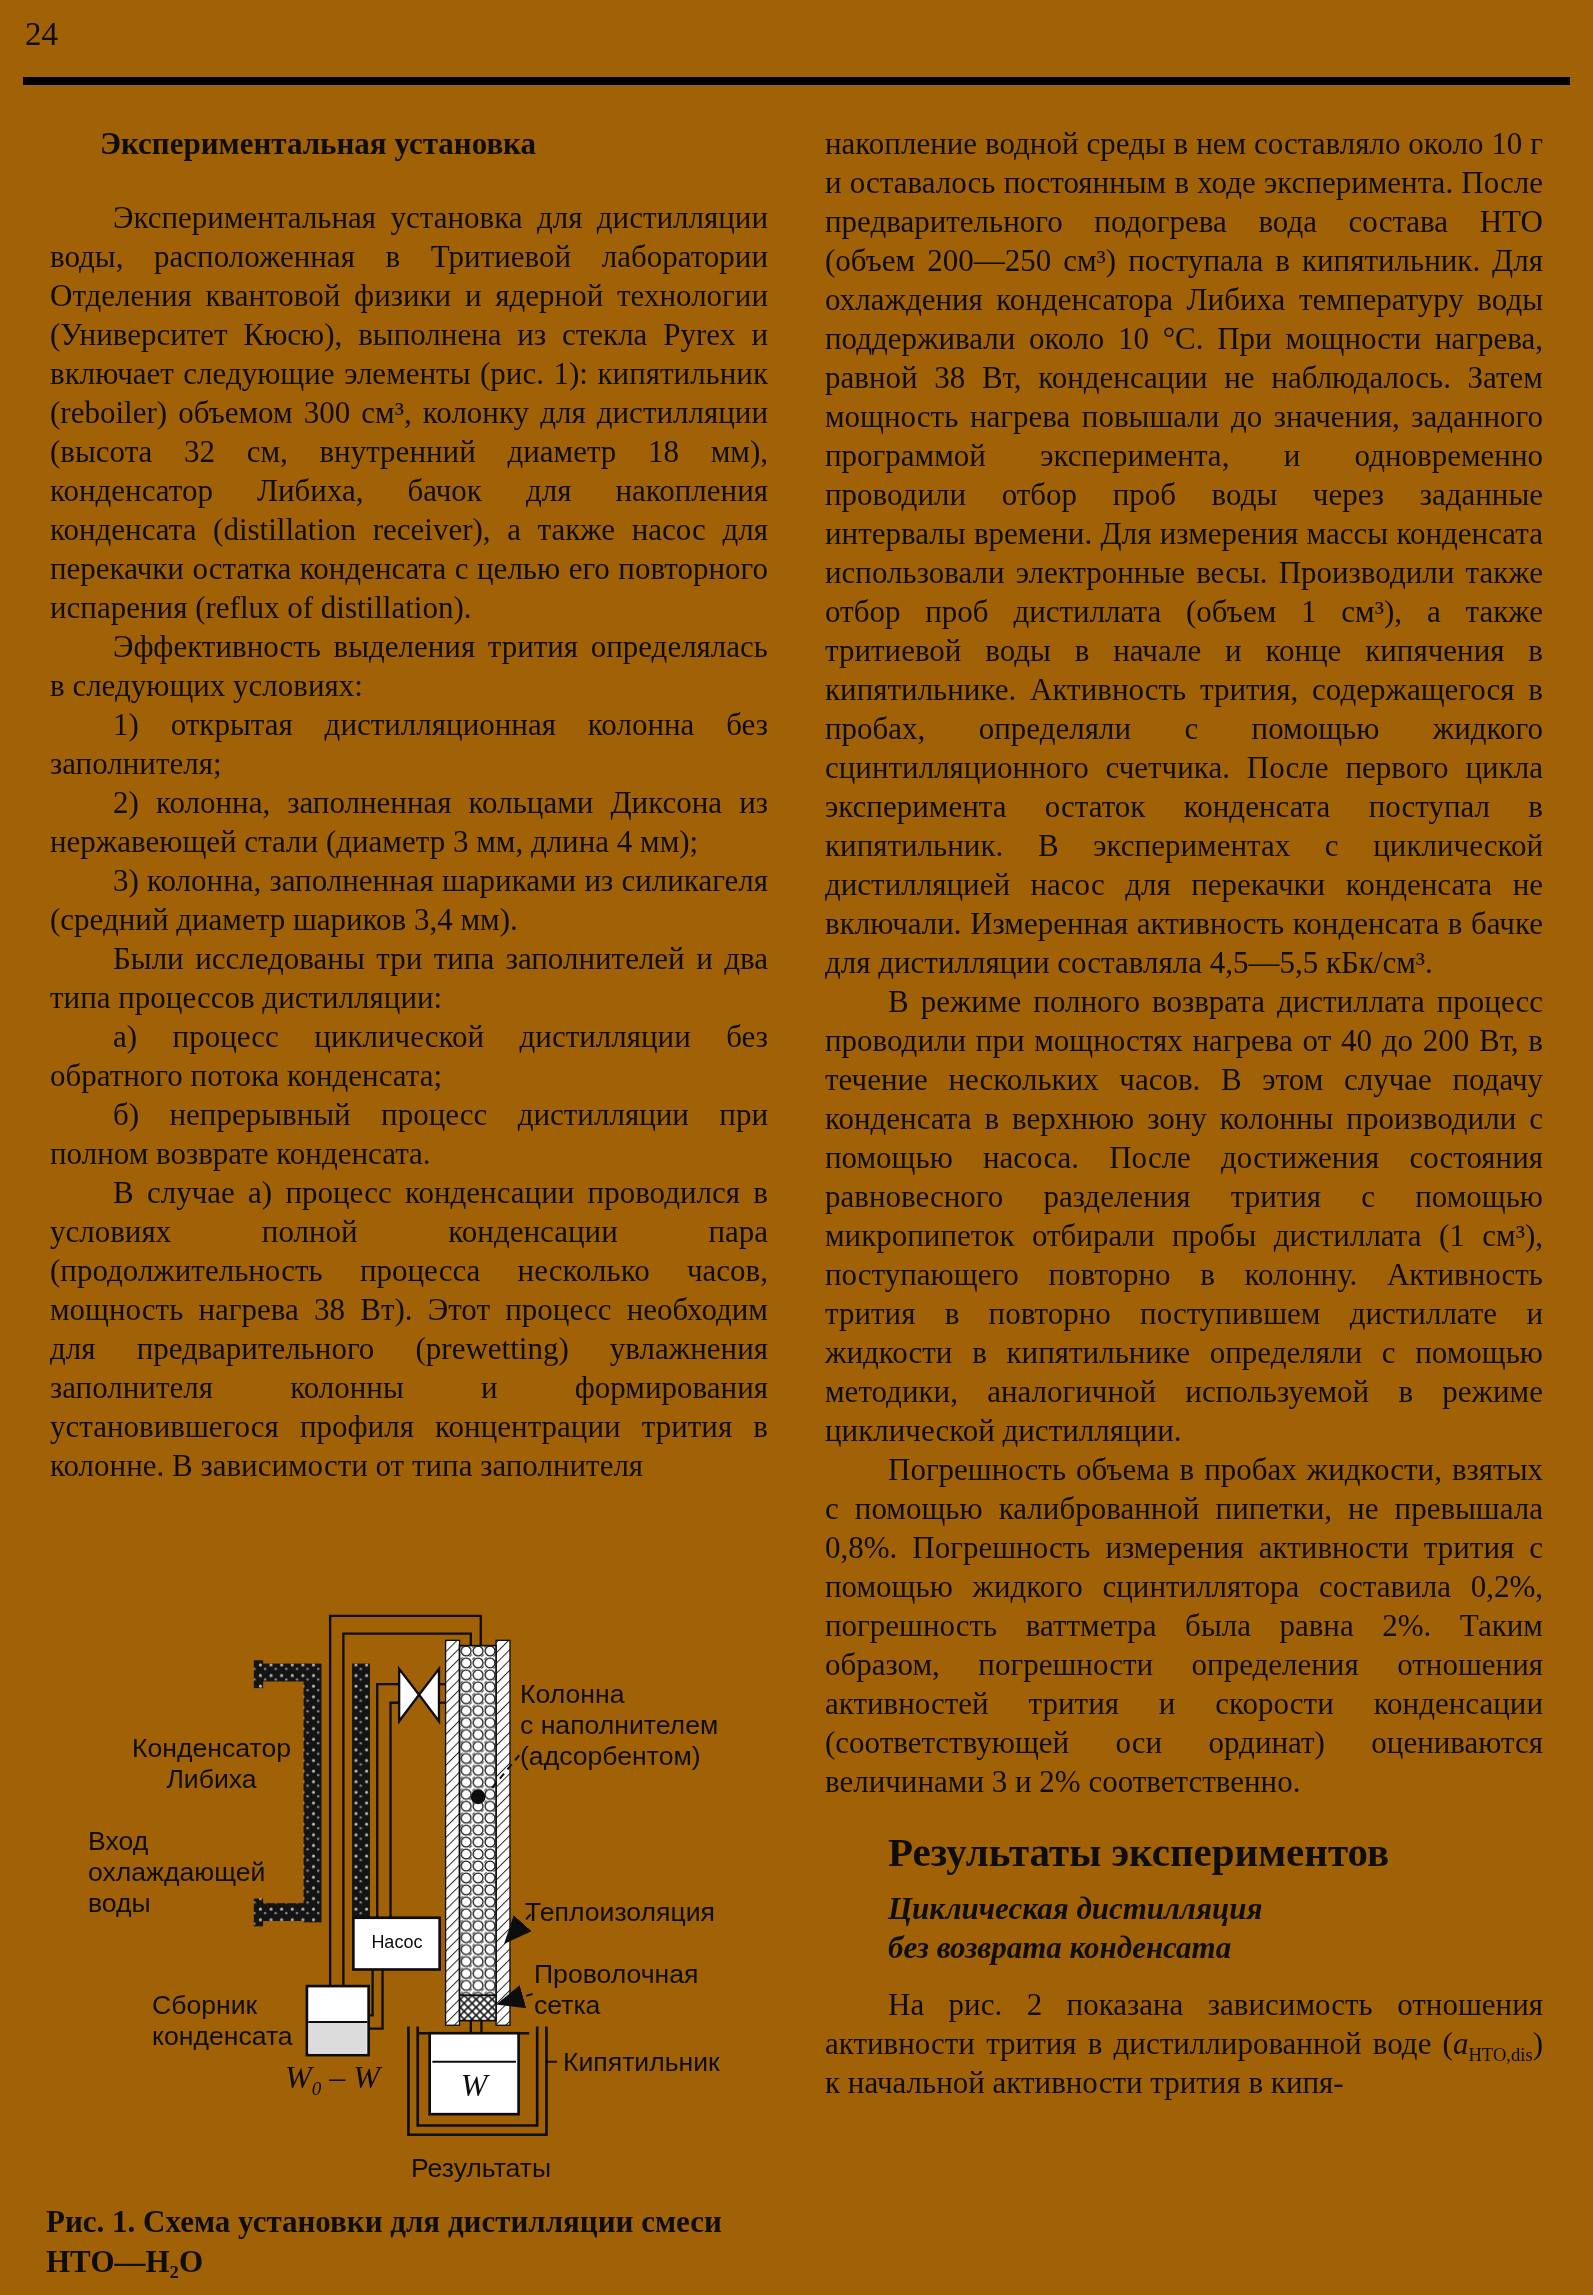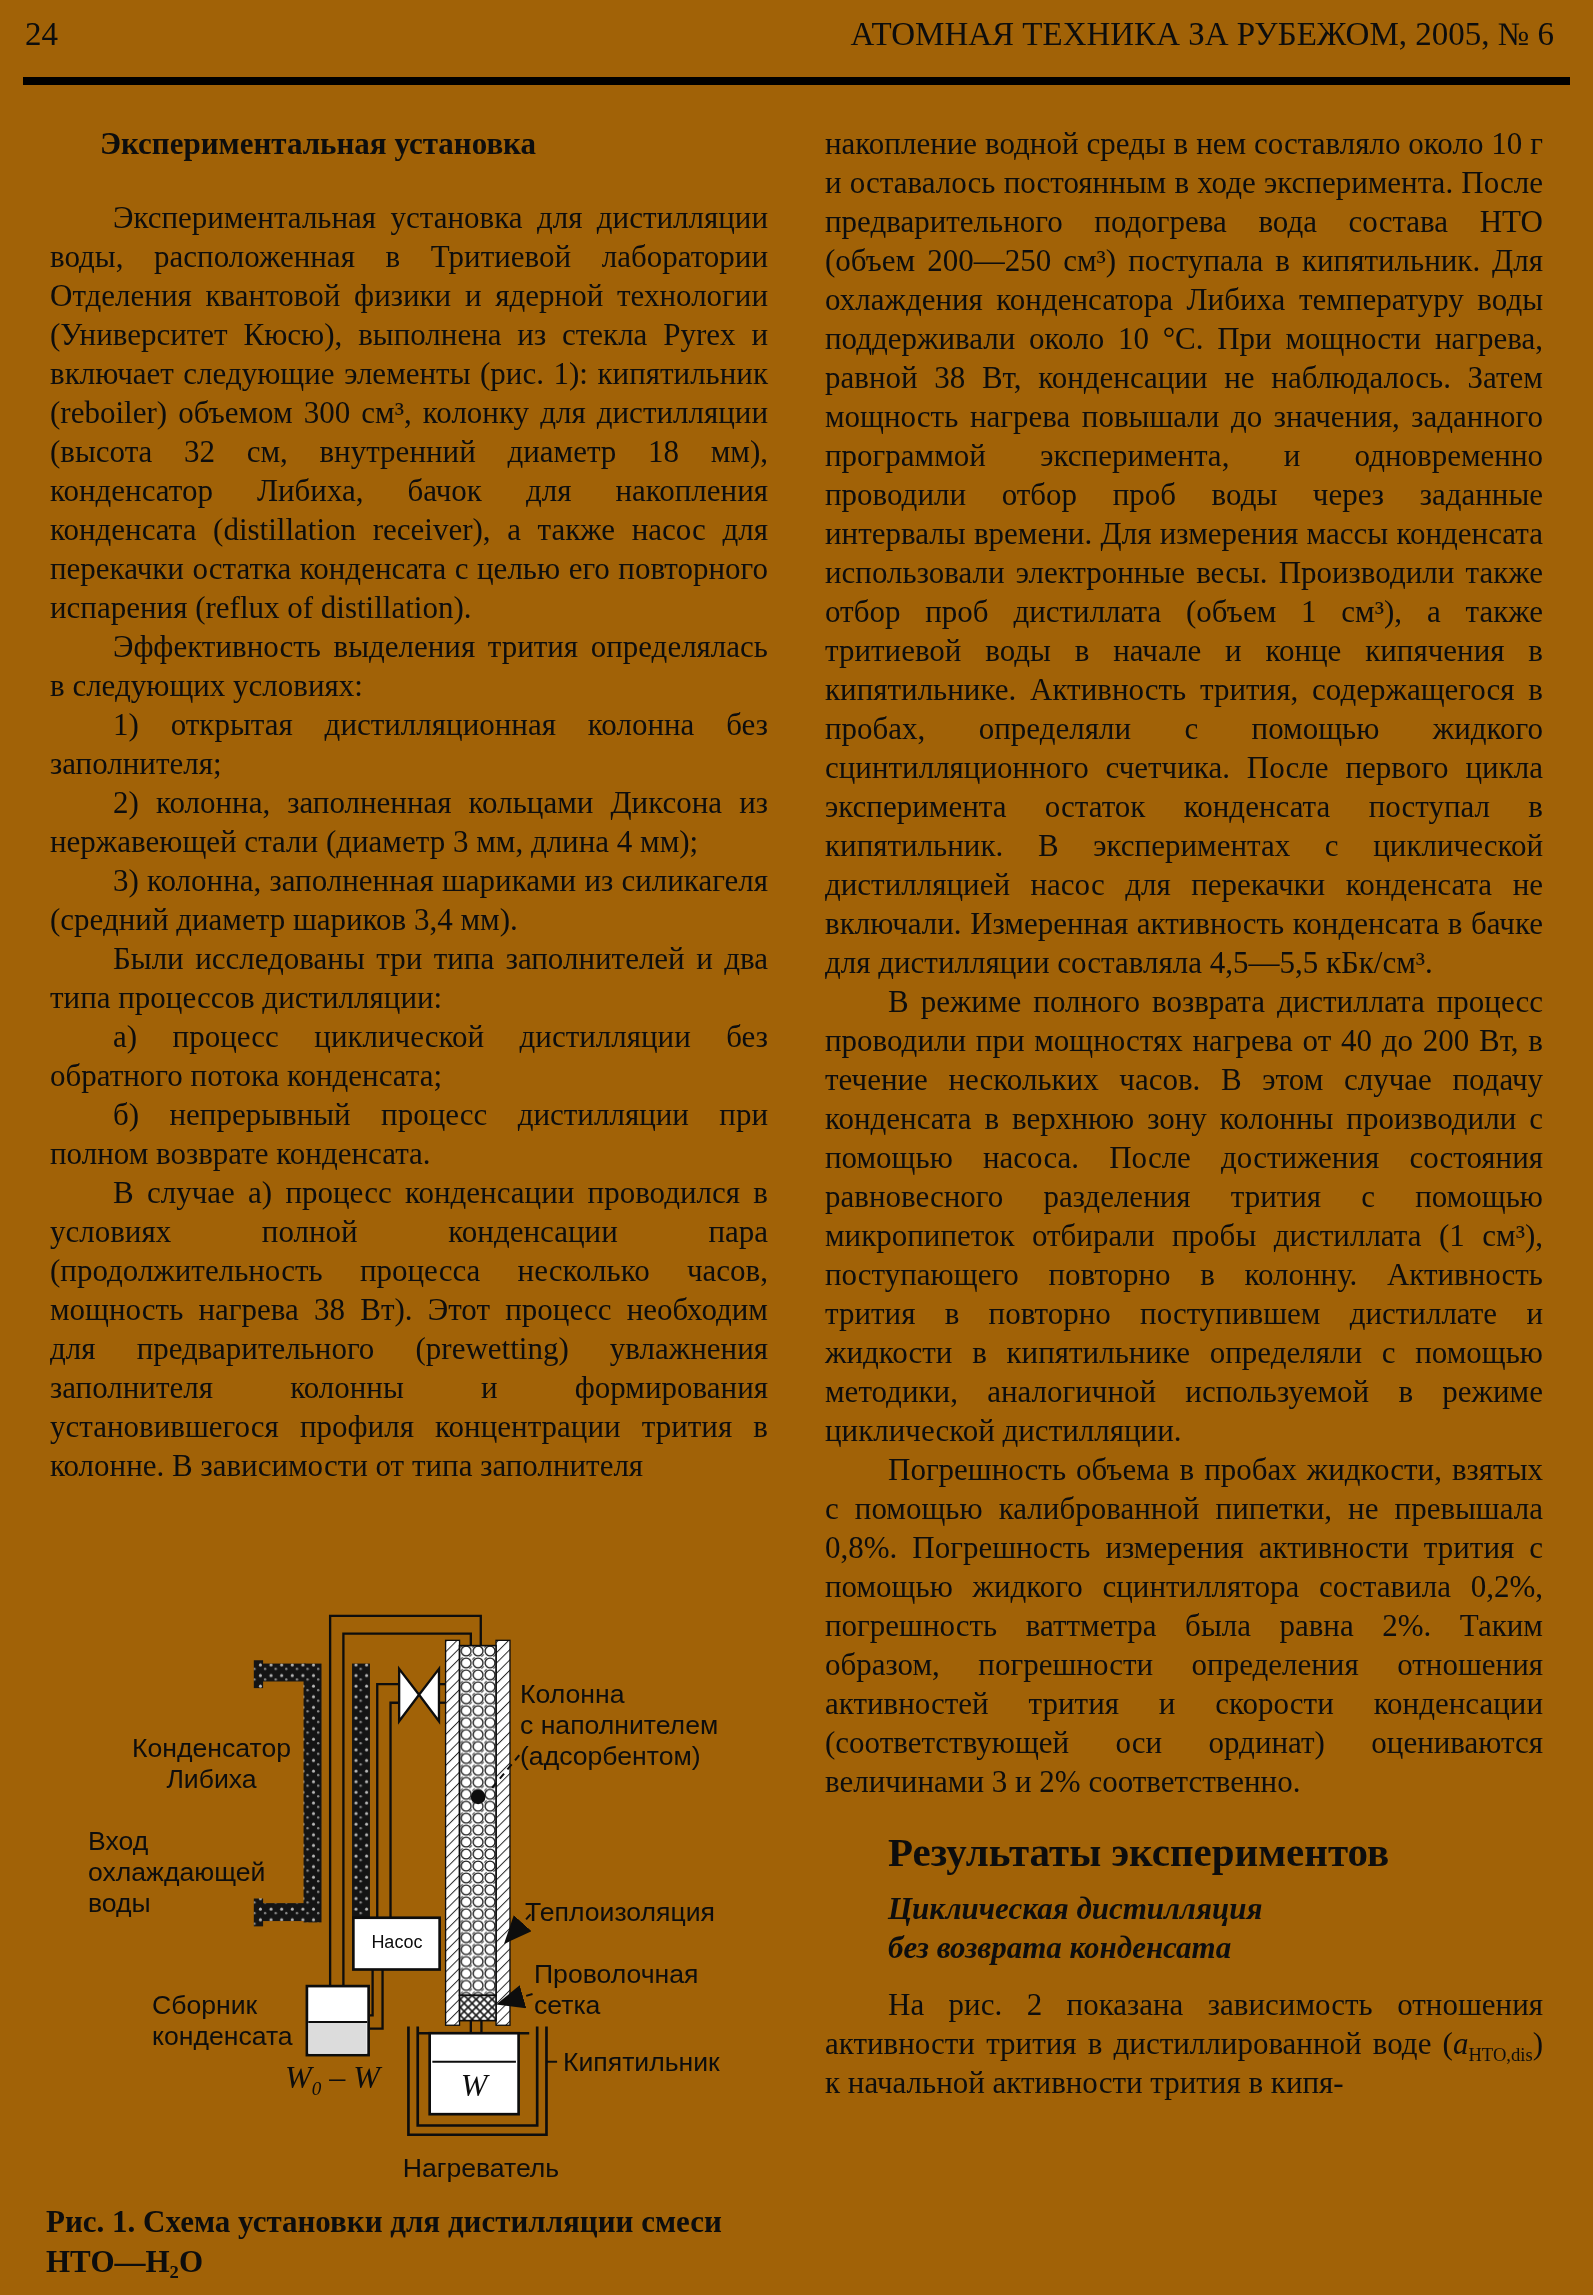--- a/index.html
+++ b/index.html
@@ -33,21 +33,20 @@
   .wlabel{font-family:"Liberation Serif",serif;font-style:italic;font-size:32px;}
   .caption{position:absolute;left:46px;top:2202px;width:734px;
            font-size:31px;line-height:40px;font-weight:bold;text-align:left;}
 </style>
 </head>
 <body>
 
 <div class="page">
 
   <div class="hdr-num">24</div>
-  <div class="hdr-title">АТОМНАЯ ТЕХНИКА ЗА РУБЕЖОМ, 2005, № 6</div>
   <div class="rule"></div>
 
   <div class="col col-left">
     <h1 class="sec">Экспериментальная установка</h1>
     <p>Экспериментальная установка для дистилляции воды, расположенная в Тритиевой лаборатории Отделения квантовой физики и ядерной технологии (Университет Кюсю), выполнена из стекла Pyrex и включает следующие элементы (рис. 1): кипятильник (reboiler) объемом 300 см³, колонку для дистилляции (высота 32 см, внутренний диаметр 18 мм), конденсатор Либиха, бачок для накопления конденсата (distillation receiver), а также насос для перекачки остатка конденсата с целью его повторного испарения (reflux of distillation).</p>
     <p>Эффективность выделения трития определялась в следующих условиях:</p>
     <p>1) открытая дистилляционная колонна без заполнителя;</p>
     <p>2) колонна, заполненная кольцами Диксона из нержавеющей стали (диаметр 3 мм, длина 4 мм);</p>
     <p>3) колонна, заполненная шариками из силикагеля (средний диаметр шариков 3,4 мм).</p>
     <p>Были исследованы три типа заполнителей и два типа процессов дистилляции:</p>
@@ -158,21 +157,21 @@
     <div class="fig-label" style="left:86px;top:393px;width:146px;">Сборник конденсата</div>
     <div class="fig-label ctr" style="left:288px;top:330px;width:86px;font-size:18px;">Насос</div>
     <div class="fig-label" style="left:454px;top:82px;width:266px;">
       <span class="fig-line">Колонна</span>
       <span class="fig-line">с наполнителем</span>
       <span class="fig-line">(адсорбентом)</span>
     </div>
     <div class="fig-label" style="left:459px;top:300px;width:252px;">Теплоизоляция</div>
     <div class="fig-label" style="left:468px;top:362px;width:173px;">Проволочная сетка</div>
     <div class="fig-label" style="left:497px;top:450px;width:219px;">Кипятильник</div>
-    <div class="fig-label ctr" style="left:332px;top:556px;width:166px;">Нагреватель</div>
+    <div class="fig-label ctr" style="left:332px;top:556px;width:166px;">Результаты</div>
     <div class="fig-label wlabel" style="left:219px;top:465px;width:120px;"><span>W</span><sub>0</sub><span> – W</span></div>
     <div class="fig-label wlabel ctr" style="left:385px;top:473px;width:46px;">W</div>
   </div>
 
   <div class="caption">Рис. 1. Схема установки для дистилляции смеси НТО—Н₂О</div>
 
   <div class="col col-right">
     <p class="noind">накопление водной среды в нем составляло около 10 г и оставалось постоянным в ходе эксперимента. После предварительного подогрева вода состава НТО (объем 200—250 см³) поступала в кипятильник. Для охлаждения конденсатора Либиха температуру воды поддерживали около 10 °C. При мощности нагрева, равной 38 Вт, конденсации не наблюдалось. Затем мощность нагрева повышали до значения, заданного программой эксперимента, и одновременно проводили отбор проб воды через заданные интервалы времени. Для измерения массы конденсата использовали электронные весы. Производили также отбор проб дистиллата (объем 1 см³), а также тритиевой воды в начале и конце кипячения в кипятильнике. Активность трития, содержащегося в пробах, определяли с помощью жидкого сцинтилляционного счетчика. После первого цикла эксперимента остаток конденсата поступал в кипятильник. В экспериментах с циклической дистилляцией насос для перекачки конденсата не включали. Измеренная активность конденсата в бачке для дистилляции составляла 4,5—5,5 кБк/см³.</p>
     <p>В режиме полного возврата дистиллата процесс проводили при мощностях нагрева от 40 до 200 Вт, в течение нескольких часов. В этом случае подачу конденсата в верхнюю зону колонны производили с помощью насоса. После достижения состояния равновесного разделения трития с помощью микропипеток отбирали пробы дистиллата (1 см³), поступающего повторно в колонну. Активность трития в повторно поступившем дистиллате и жидкости в кипятильнике определяли с помощью методики, аналогичной используемой в режиме циклической дистилляции.</p>
     <p>Погрешность объема в пробах жидкости, взятых с помощью калиброванной пипетки, не превышала 0,8%. Погрешность измерения активности трития с помощью жидкого сцинтиллятора составила 0,2%, погрешность ваттметра была равна 2%. Таким образом, погрешности определения отношения активностей трития и скорости конденсации (соответствующей оси ординат) оцениваются величинами 3 и 2% соответственно.</p>

